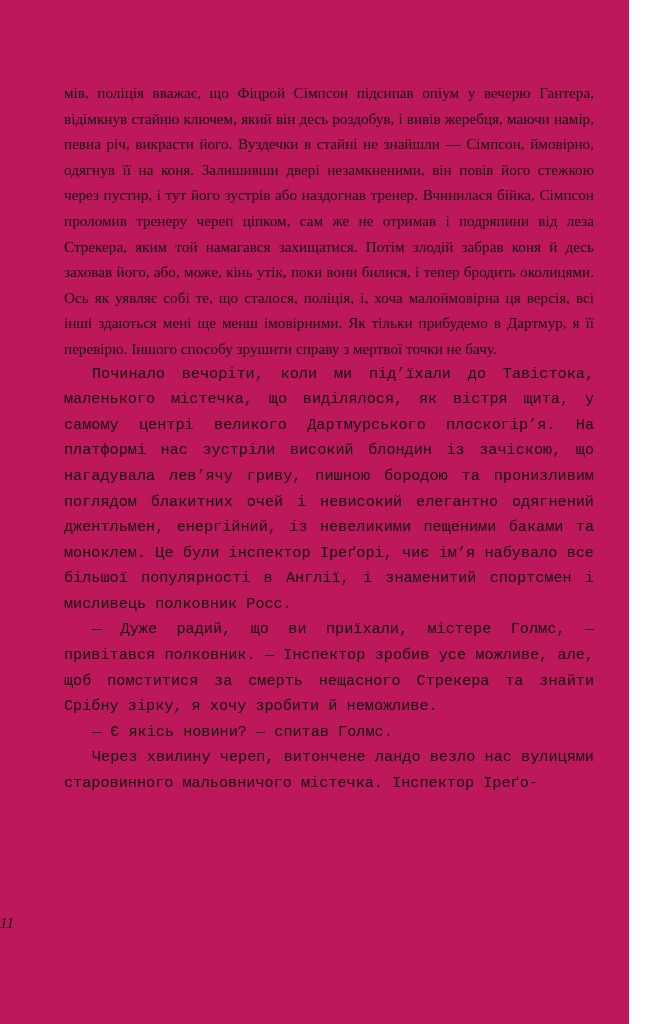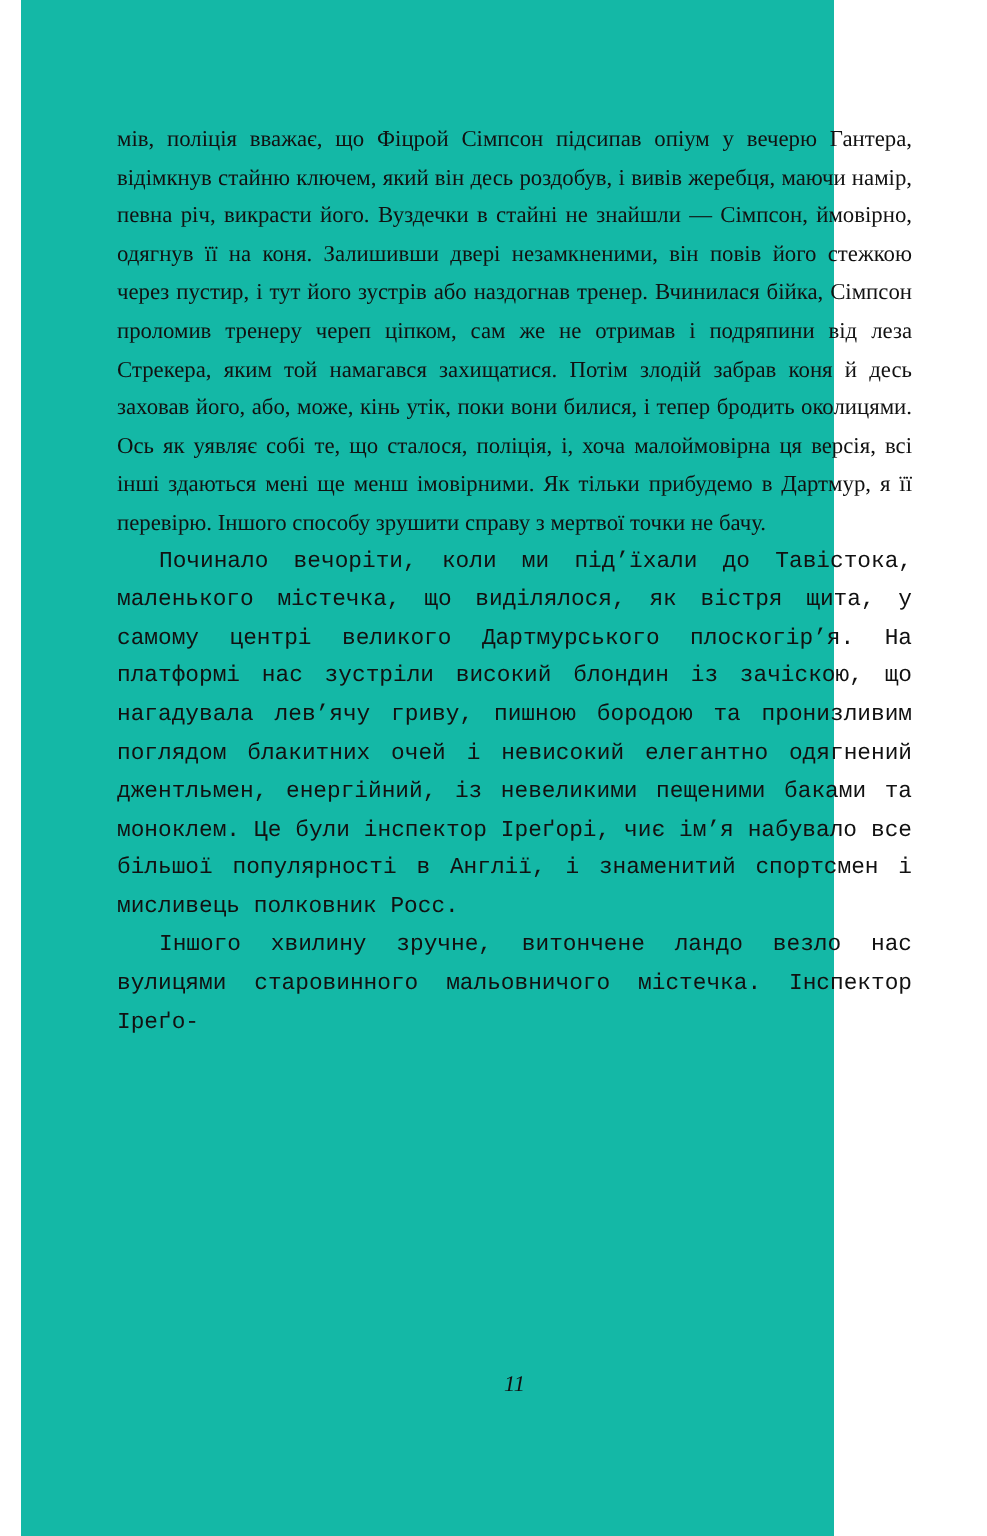--- a/index.html
+++ b/index.html
@@ -11,24 +11,23 @@
     width: 658px;
     height: 1024px;
     position: relative;
     font-family: "Liberation Serif", "DejaVu Serif", serif;
     color: #000000;
   }
   .page {
     position: absolute;
     left: 0;
     top: 0;
-    width: 542px;
+    width: 629px;
     height: 1024px;
-    background: #14b8a6;
-    margin-left: 14px;
+    background: #be185d;
   }
   .text-block {
     position: absolute;
     left: 64px;
     top: 80px;
     width: 530px;
     font-size: 15.2px;
     line-height: 25.6px;
     text-align: justify;
     text-justify: inter-word;
@@ -41,32 +40,33 @@
   }
   .para.indented {
     text-indent: 28px;
     font-family: Liberation Mono, monospace;
   }
   .folio {
     position: absolute;
     left: 0;
     top: 915px;
     width: 658px;
-    text-align: center;
     font-size: 15px;
     font-style: italic;
     color: #111111;
   }
 </style>
 </head>
 <body>
 
 <div class="page">
 
   <div class="text-block">
     <p class="para">мів, поліція вважає, що Фіцрой Сімпсон підсипав опіум у вечерю Гантера, відімкнув стайню ключем, який він десь роздобув, і вивів жеребця, маючи намір, певна річ, викрасти його. Вуздечки в стайні не знайшли — Сімпсон, ймовірно, одягнув її на коня. Залишивши двері незамкненими, він повів його стежкою через пустир, і тут його зустрів або наздогнав тренер. Вчинилася бійка, Сімпсон проломив тренеру череп ціпком, сам же не отримав і подряпини від леза Стрекера, яким той намагався захищатися. Потім злодій забрав коня й десь заховав його, або, може, кінь утік, поки вони билися, і тепер бродить околицями. Ось як уявляє собі те, що сталося, поліція, і, хоча малоймовірна ця версія, всі інші здаються мені ще менш імовірними. Як тільки прибудемо в Дартмур, я її перевірю. Іншого способу зрушити справу з мертвої точки не бачу.</p>
     <p class="para indented">Починало вечоріти, коли ми під’їхали до Тавістока, маленького містечка, що виділялося, як вістря щита, у самому центрі великого Дартмурського плоскогір’я. На платформі нас зустріли високий блондин із зачіскою, що нагадувала лев’ячу гриву, пишною бородою та пронизливим поглядом блакитних очей і невисокий елегантно одягнений джентльмен, енергійний, із невеликими пещеними баками та моноклем. Це були інспектор Іреґорі, чиє ім’я набувало все більшої популярності в Англії, і знаменитий спортсмен і мисливець полковник Росс.</p>
-    <p class="para indented">Іншого хвилину зручне, витончене ландо везло нас вулицями старовинного мальовничого містечка. Інспектор Іреґо-</p>
+    <p class="para indented">— Дуже радий, що ви приїхали, містере Голмс, — привітався полковник. — Інспектор зробив усе можливе, але, щоб помститися за смерть нещасного Стрекера та знайти Срібну зірку, я хочу зробити й неможливе.</p>
+    <p class="para indented">— Є якісь новини? — спитав Голмс.</p>
+    <p class="para indented">Через хвилину череп, витончене ландо везло нас вулицями старовинного мальовничого містечка. Інспектор Іреґо-</p>
   </div>
 
   <div class="folio">11</div>
 
 </div>
 
 </body></html>

